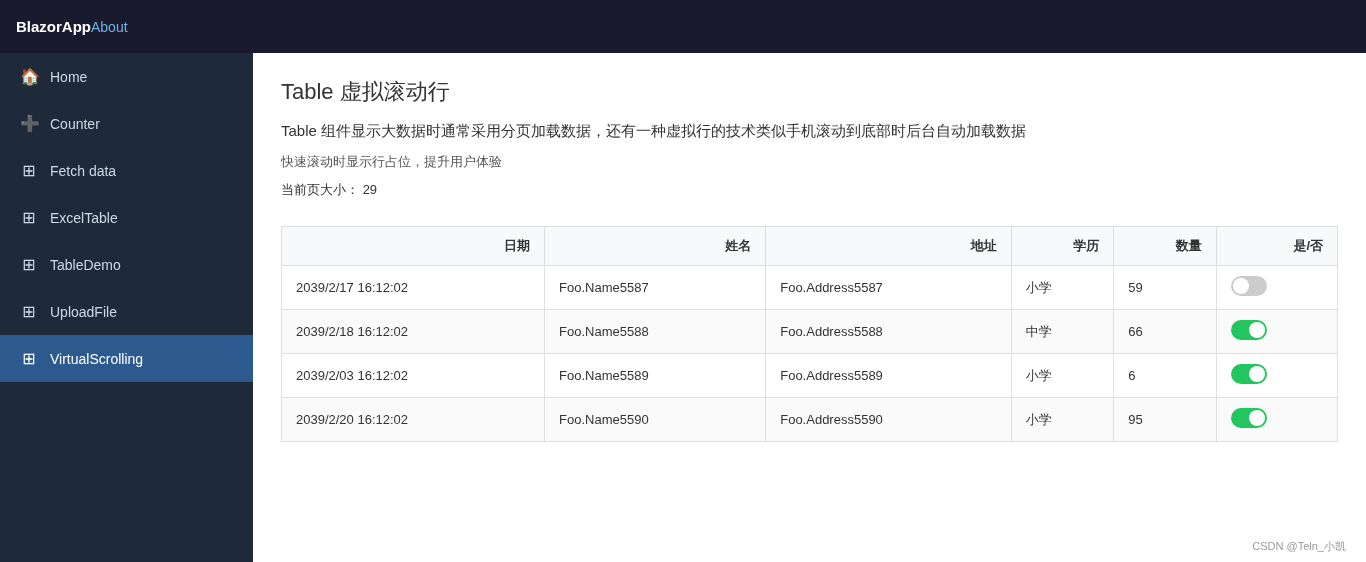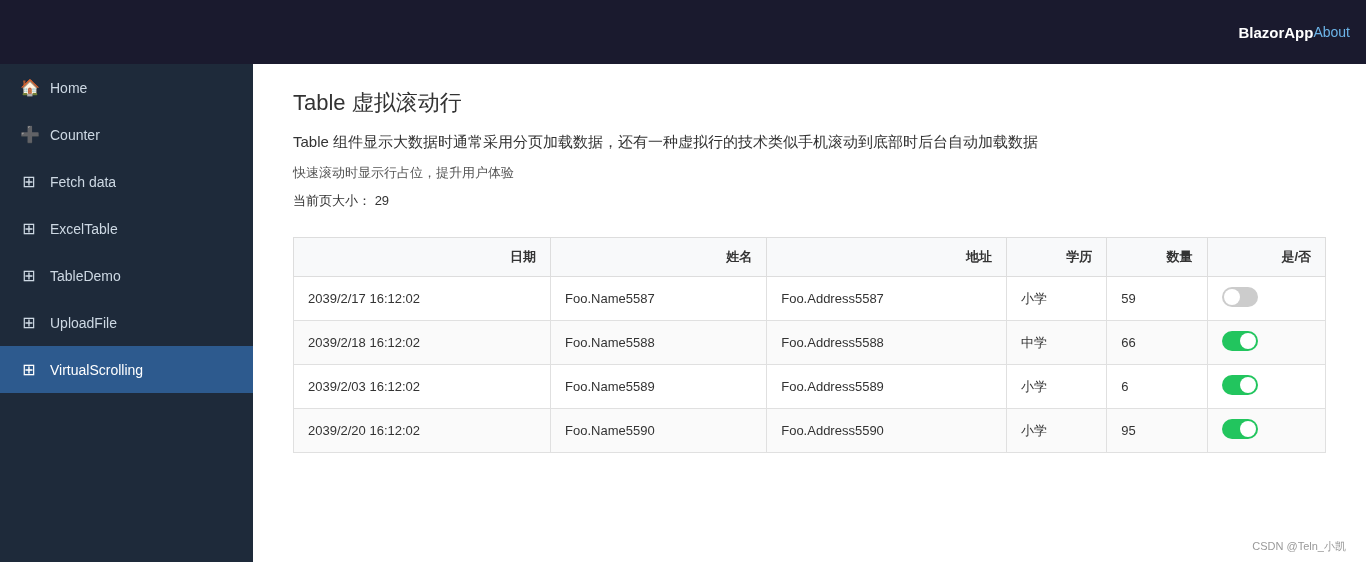--- a/index.html
+++ b/index.html
@@ -2,25 +2,25 @@
 <html><head>
   <meta charset="utf-8">
   <style>
     * { margin: 0; padding: 0; box-sizing: border-box; }
     body { font-family: 'Segoe UI', Arial, sans-serif; font-size: 14px; display: flex; flex-direction: column; height: 562px; overflow: hidden; }
 
     
     .navbar {
       display: flex;
       align-items: center;
-      justify-content: flex-end;
+      justify-content: flex-start;
       background: #1a1a2e;
       color: white;
       padding: 0 16px;
-      height: 64px;
+      height: 53px;
       flex-shrink: 0;
     }
     .navbar-brand {
       font-weight: bold;
       font-size: 15px;
       color: white;
     }
     .navbar-about {
       color: #6cb4e8;
       text-decoration: none;
@@ -59,21 +59,21 @@
       font-size: 16px;
       width: 18px;
       text-align: center;
       flex-shrink: 0;
     }
 
     
     .main-content {
       flex: 1;
       background: white;
-      padding: 24px 40px;
+      padding: 24px 28px;
       overflow-y: auto;
     }
 
     .page-title {
       font-size: 22px;
       font-weight: 500;
       color: #333;
       margin-bottom: 12px;
     }
     .page-desc {

